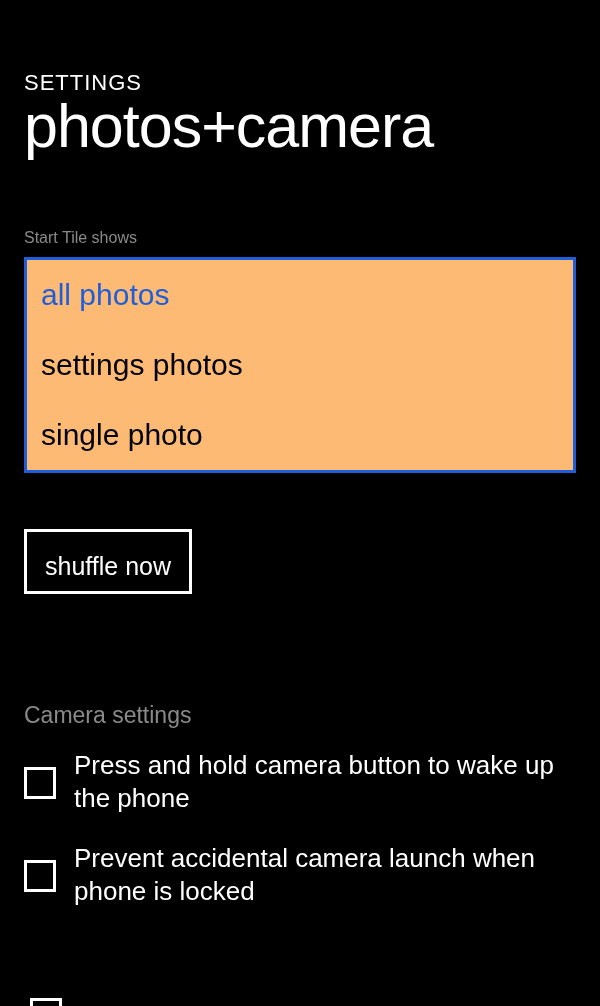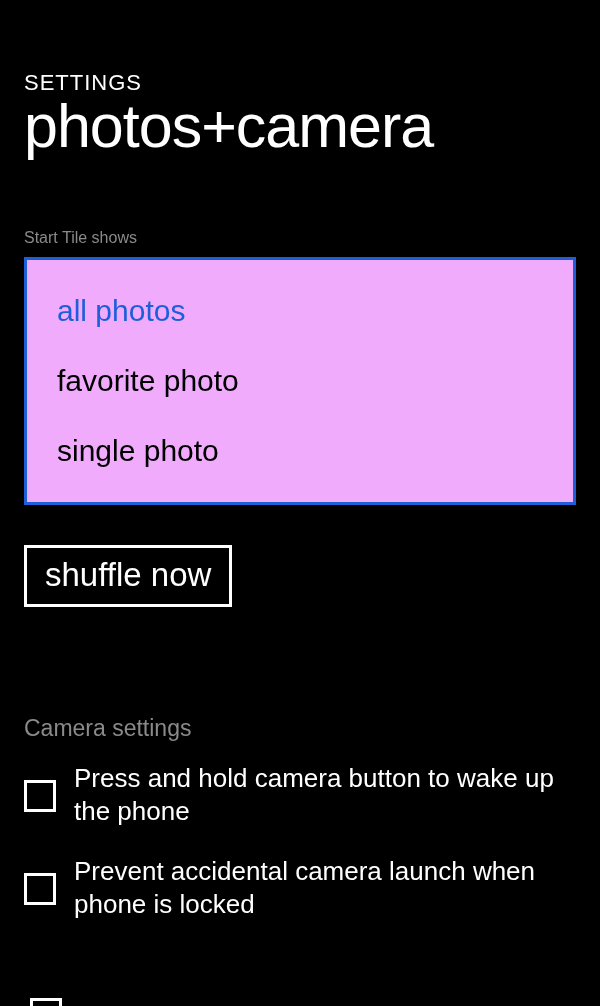--- a/index.html
+++ b/index.html
@@ -35,44 +35,44 @@
       white-space: nowrap;
       letter-spacing: -1px;
     }
     .field-label {
       font-size: 16px;
       color: #8a8a8a;
       margin-top: 72px;
       font-weight: 400;
     }
     .dropdown-list {
-      background: #f0abfc;
+      background: #fdba74;
       border: 3px solid #1e5fd9;
       margin-top: 10px;
       margin-right: 24px;
-      padding: 16px;
+      padding: 0;
     }
     .dropdown-option {
       font-size: 30px;
       font-weight: 400;
       padding: 18px 14px;
       color: #000000;
       cursor: pointer;
     }
     .dropdown-option.selected {
       color: #1e5fd9;
     }
     .button {
       display: inline-block;
       border: 3px solid #ffffff;
       color: #ffffff;
-      font-size: 33px;
+      font-size: 25px;
       font-weight: 400;
-      padding: 8px 18px 10px 18px;
-      margin-top: 40px;
+      padding: 20px 18px 10px 18px;
+      margin-top: 56px;
       cursor: pointer;
       background: transparent;
     }
     .section-label {
       font-size: 23px;
       color: #8a8a8a;
       margin-top: 108px;
       font-weight: 400;
     }
     .checkbox-row {
@@ -117,21 +117,21 @@
 <body>
 
 <div class="container">
   <div class="app-label">SETTINGS</div>
   <div class="page-title">photos+camera</div>
 
   <div class="field-label">Start Tile shows</div>
 
   <div class="dropdown-list">
     <div class="dropdown-option selected">all photos</div>
-    <div class="dropdown-option">favorite photo</div>
+    <div class="dropdown-option">settings photos</div>
     <div class="dropdown-option">single photo</div>
   </div>
 
   <button class="button">shuffle now</button>
 
   <div class="section-label">Camera settings</div>
 
   <div class="checkbox-group">
     <div class="checkbox-row">
       <div class="checkbox-box"></div>

